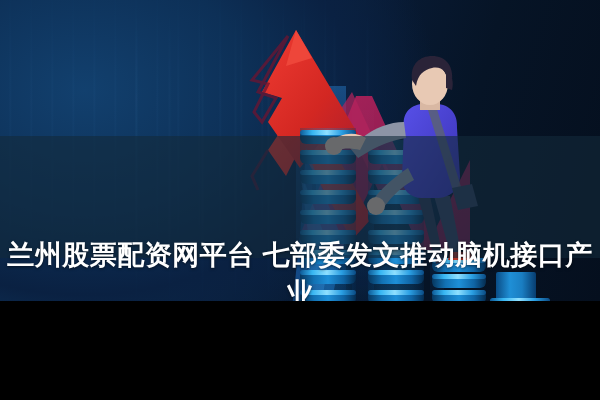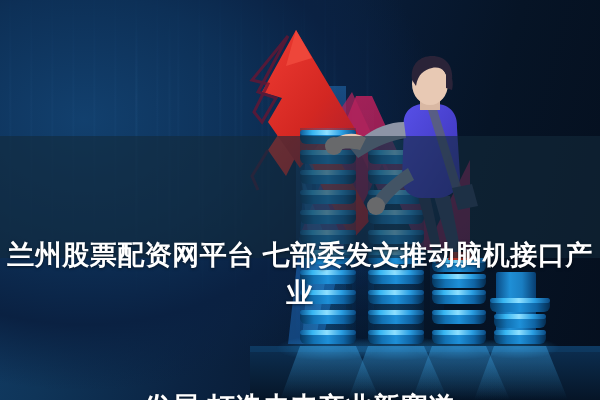--- a/index.html
+++ b/index.html
@@ -3,21 +3,21 @@
 <meta charset="utf-8">
 <style>
   html, body {
     margin: 0;
     padding: 0;
     background: #000;
   }
   #stage {
     position: relative;
     width: 600px;
-    height: 400px;
+    height: 301px;
     overflow: hidden;
     font-family: "Liberation Sans", "DejaVu Sans", sans-serif;
     background: #0a1628;
   }
 
   
   .bg-base {
     position: absolute;
     inset: 0;
     background:

